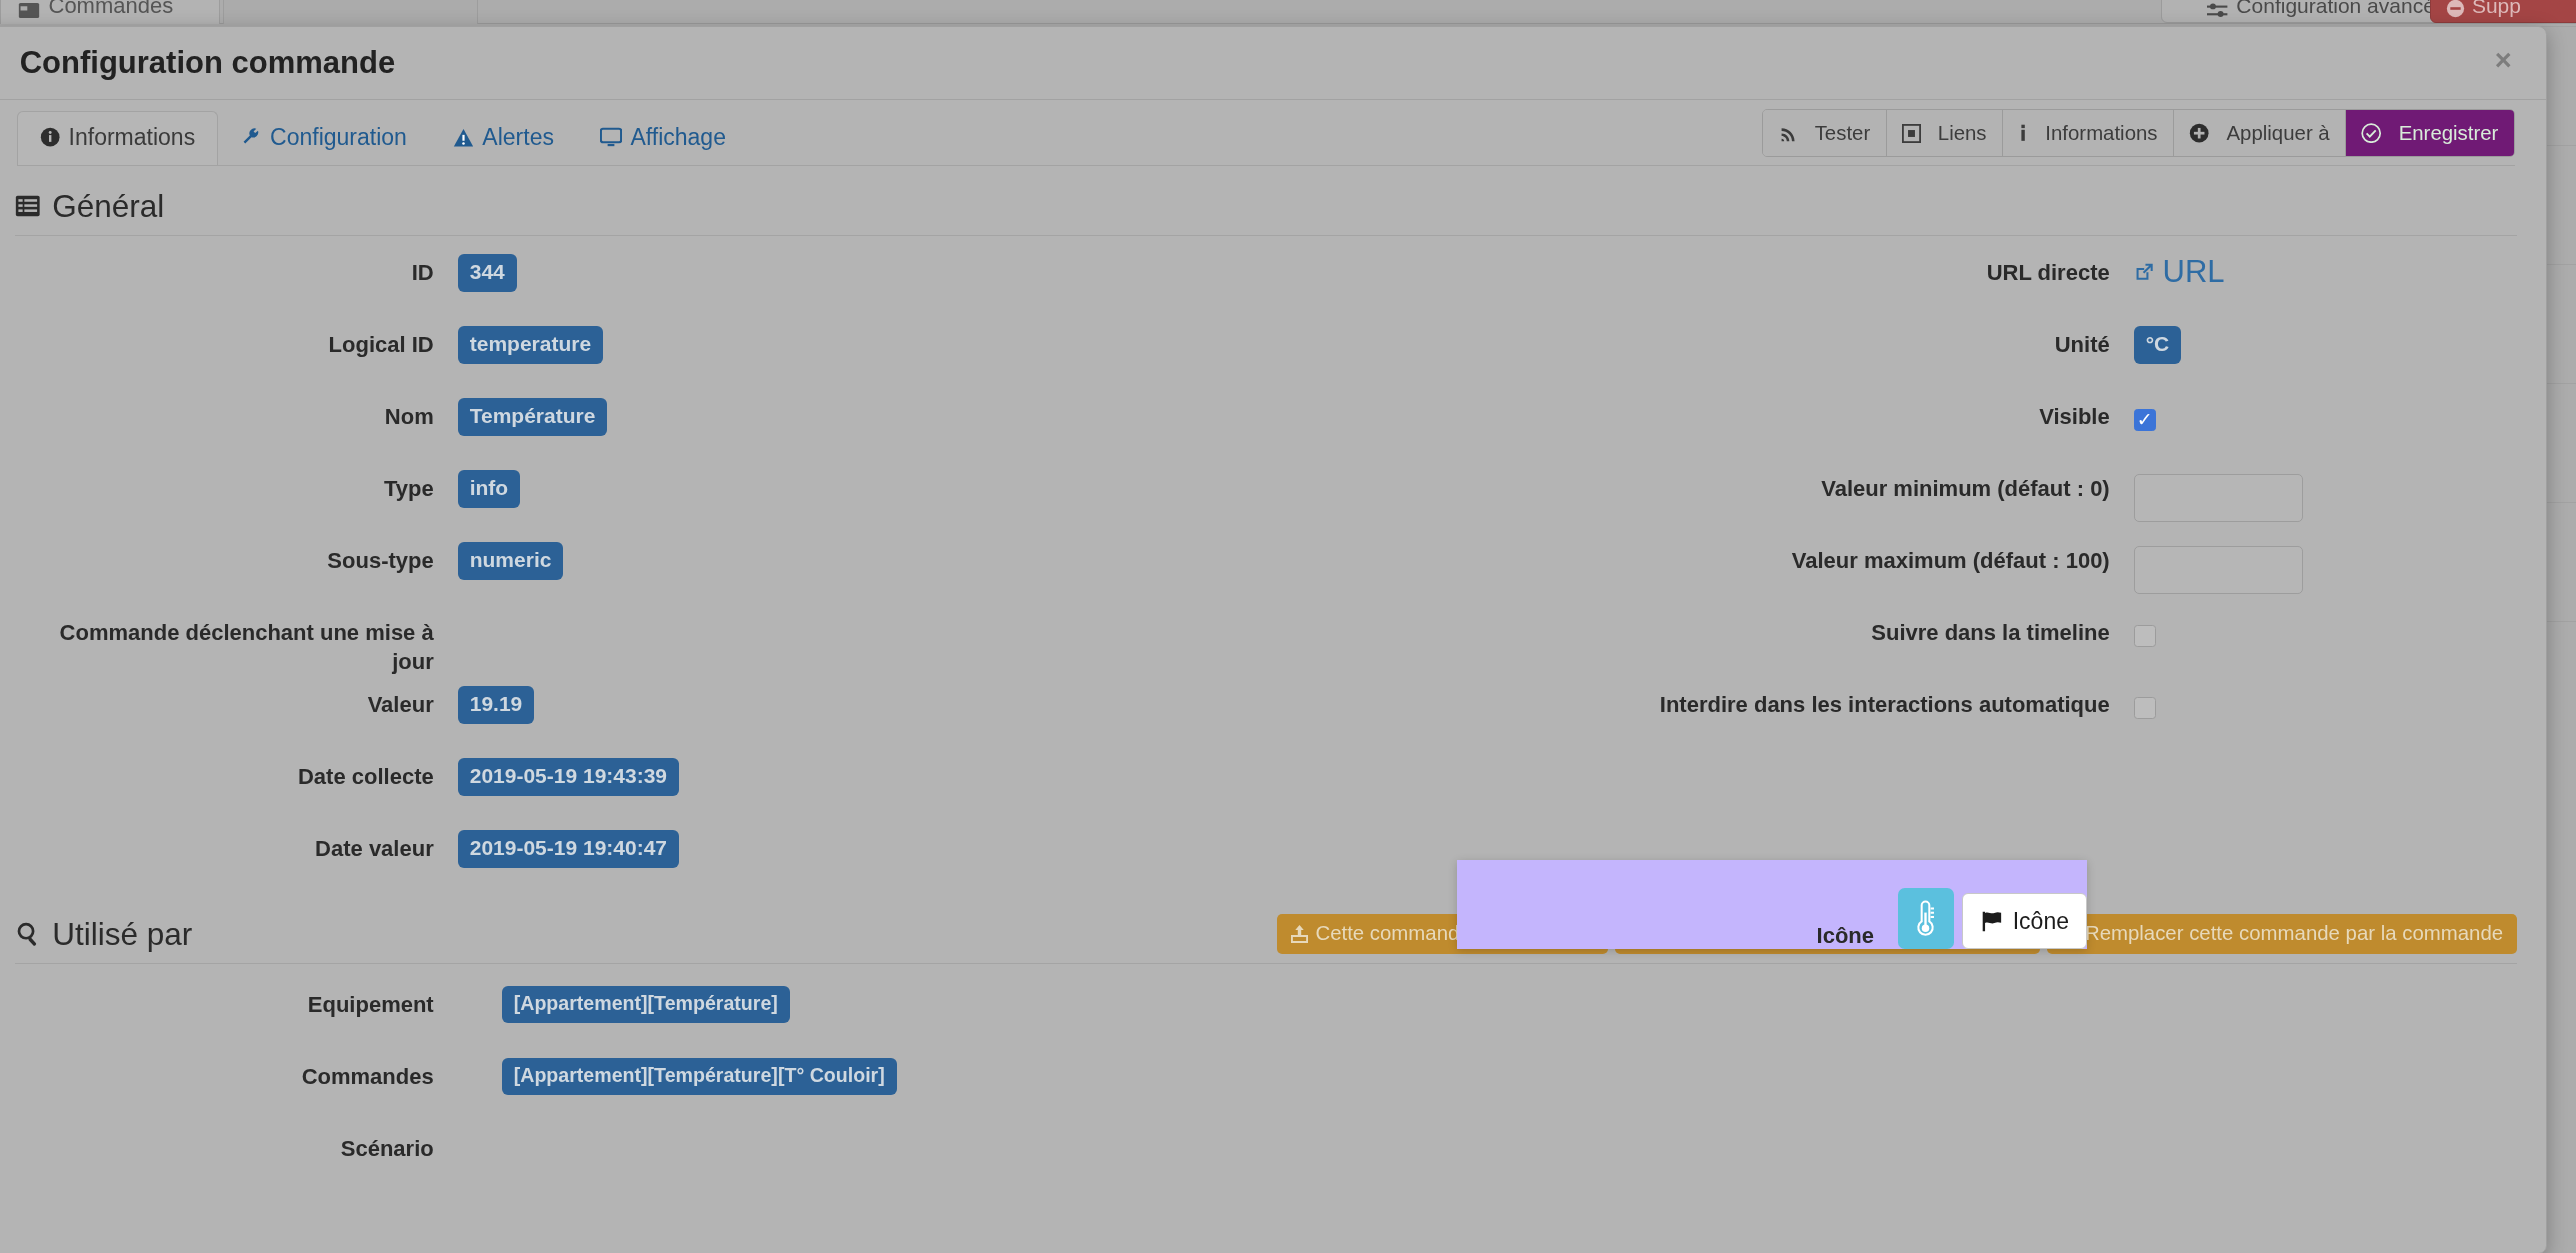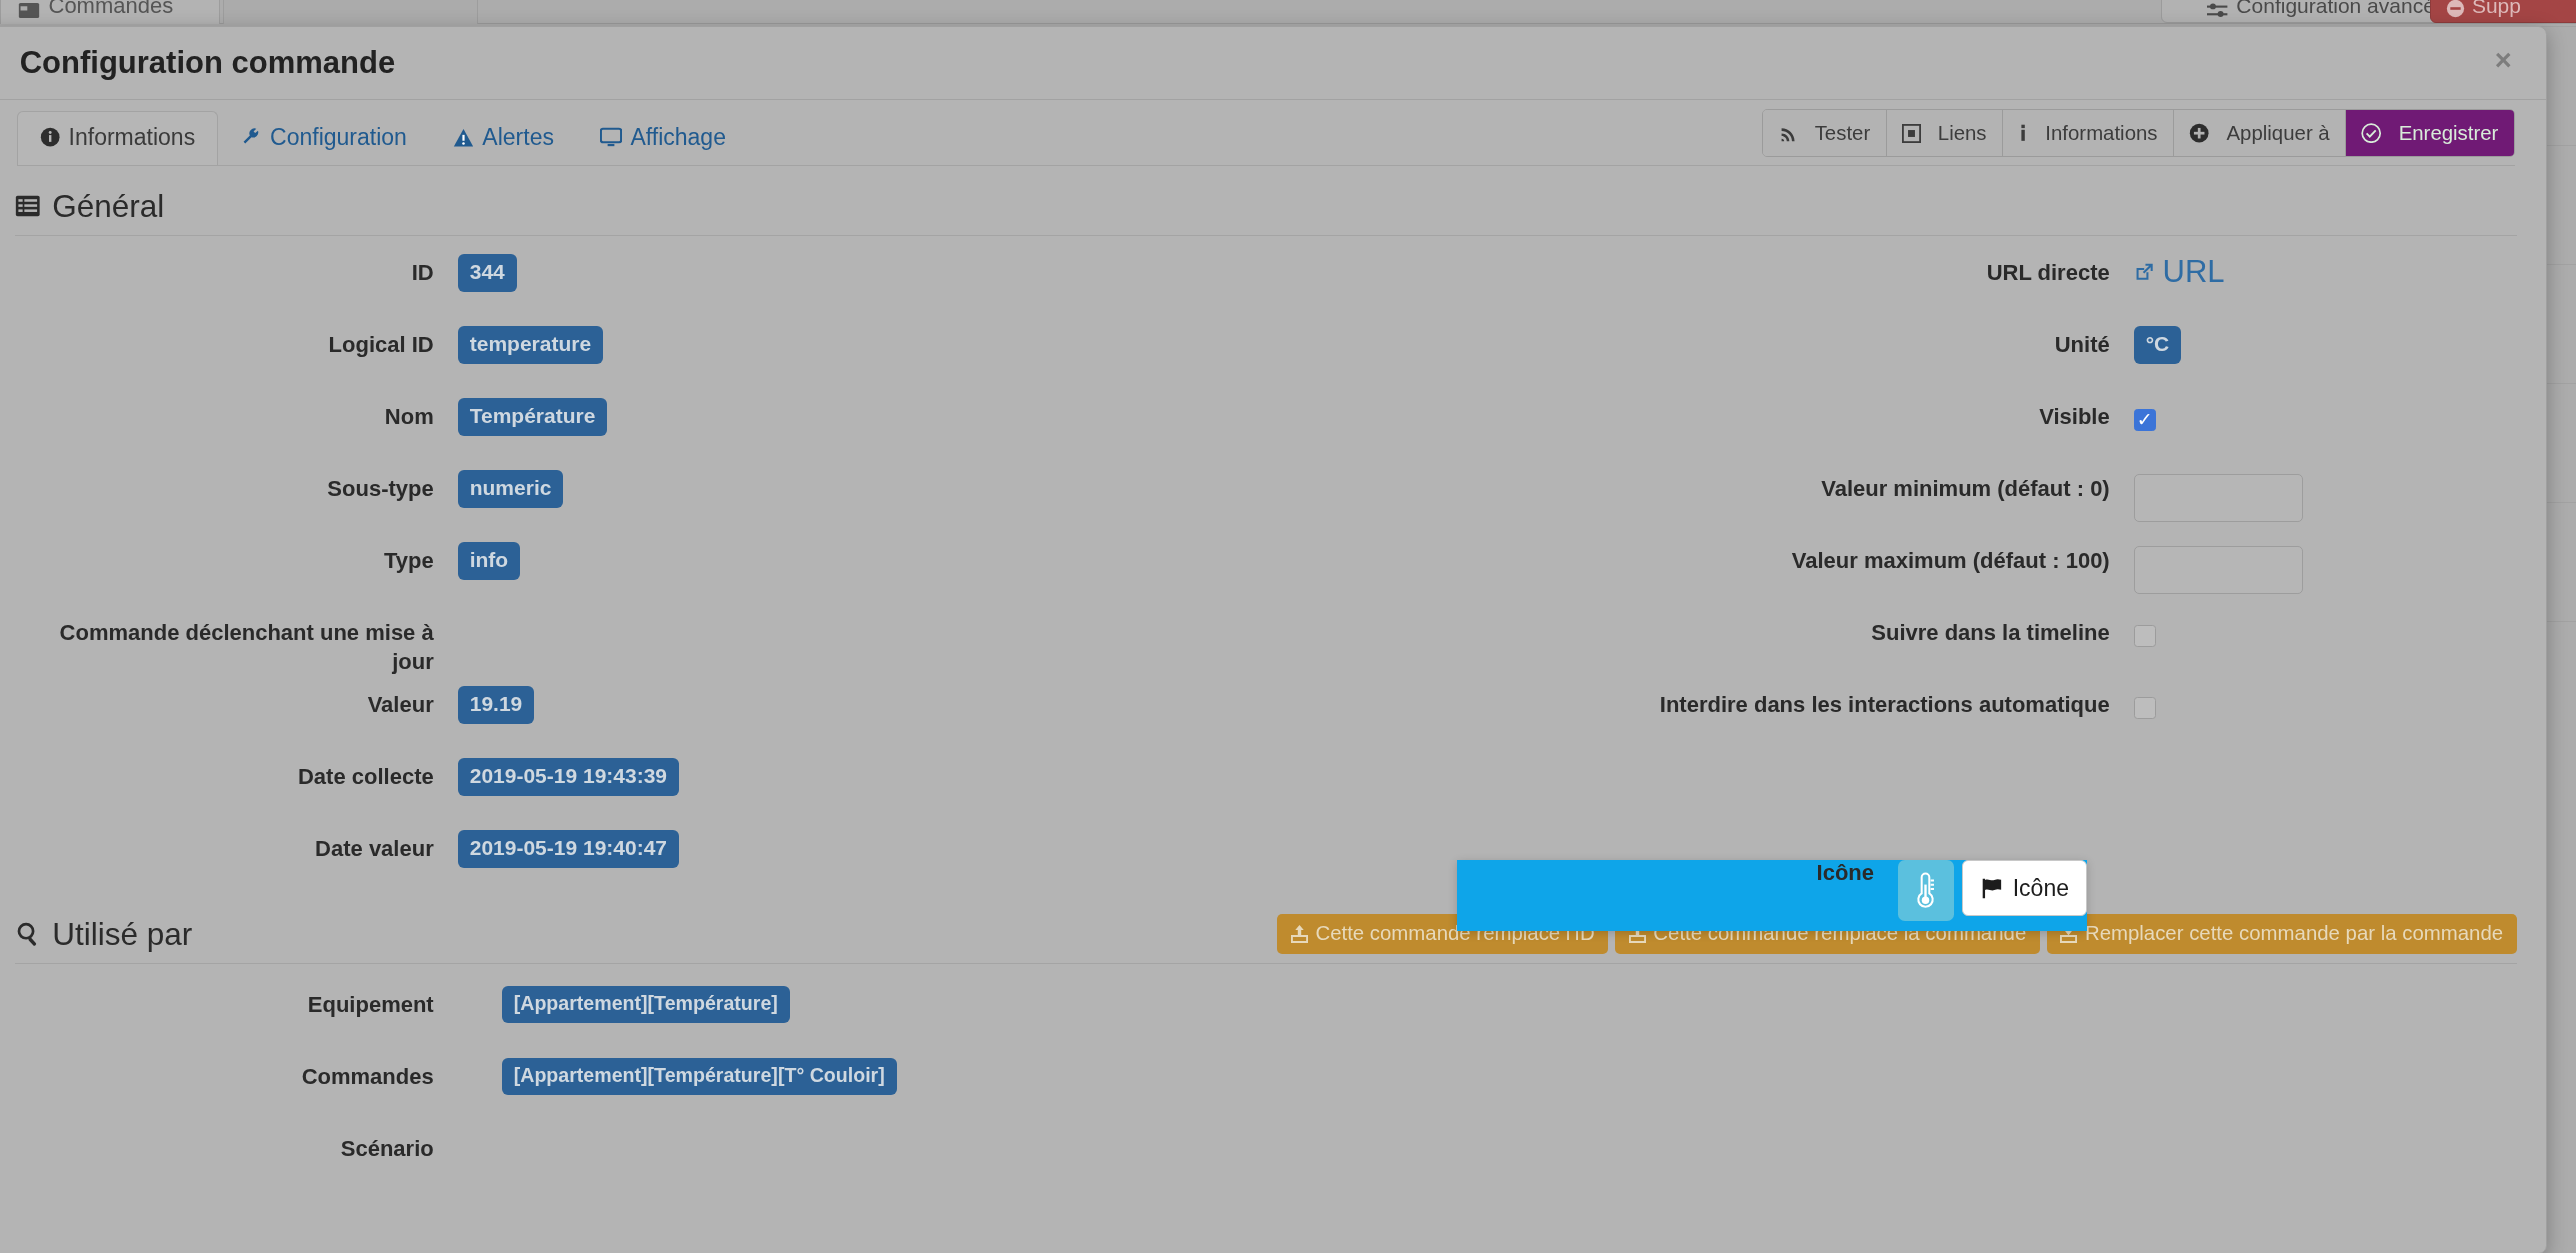--- a/index.html
+++ b/index.html
@@ -173,23 +173,23 @@
   }
   .txtinput {
     width: 169px; height: 48px;
     background: #b6b6b6; border: 0.9px solid #9d9d9d;
     border-radius: 5.1px; margin-top: 3.4px;
   }
 
   
   .icon-popup {
     position: absolute; left: 1457px; top: 860px;
-    width: 630px; height: 71px;
-    background: #0ea5e9;
-    display: flex; align-items: flex-start;
+    width: 630px; height: 89px;
+    background: #c4b5fd;
+    display: flex; align-items: flex-end;
     box-shadow: 0 1.7px 8.5px rgba(0,0,0,.18);
   }
   .icon-popup .pl {
     width: 443px; text-align: right; padding-right: 24px;
     font-size: 22px; font-weight: bold; color: #2a2a2a;
   }
   .thermo-btn {
     width: 56px; height: 61px; background: #5bc0de;
     border-radius: 6.8px; display: flex;
     align-items: center; justify-content: center; cursor: pointer;
@@ -435,29 +435,29 @@
             <span class="badge">temperature</span>
           </div>
         </div>
         <div class="frow">
           <div class="flabel">Nom</div>
           <div class="fval">
             <span class="badge">Température</span>
           </div>
         </div>
         <div class="frow">
+          <div class="flabel">Type</div>
+          <div class="fval">
+            <span class="badge">info</span>
+          </div>
+        </div>
+        <div class="frow">
           <div class="flabel">Sous-type</div>
           <div class="fval">
             <span class="badge">numeric</span>
-          </div>
-        </div>
-        <div class="frow">
-          <div class="flabel">Type</div>
-          <div class="fval">
-            <span class="badge">info</span>
           </div>
         </div>
         <div class="frow">
           <div class="flabel">Commande déclenchant une mise à jour</div>
           <div class="fval"></div>
         </div>
         <div class="frow">
           <div class="flabel">Valeur</div>
           <div class="fval">
             <span class="badge">19.19</span>

